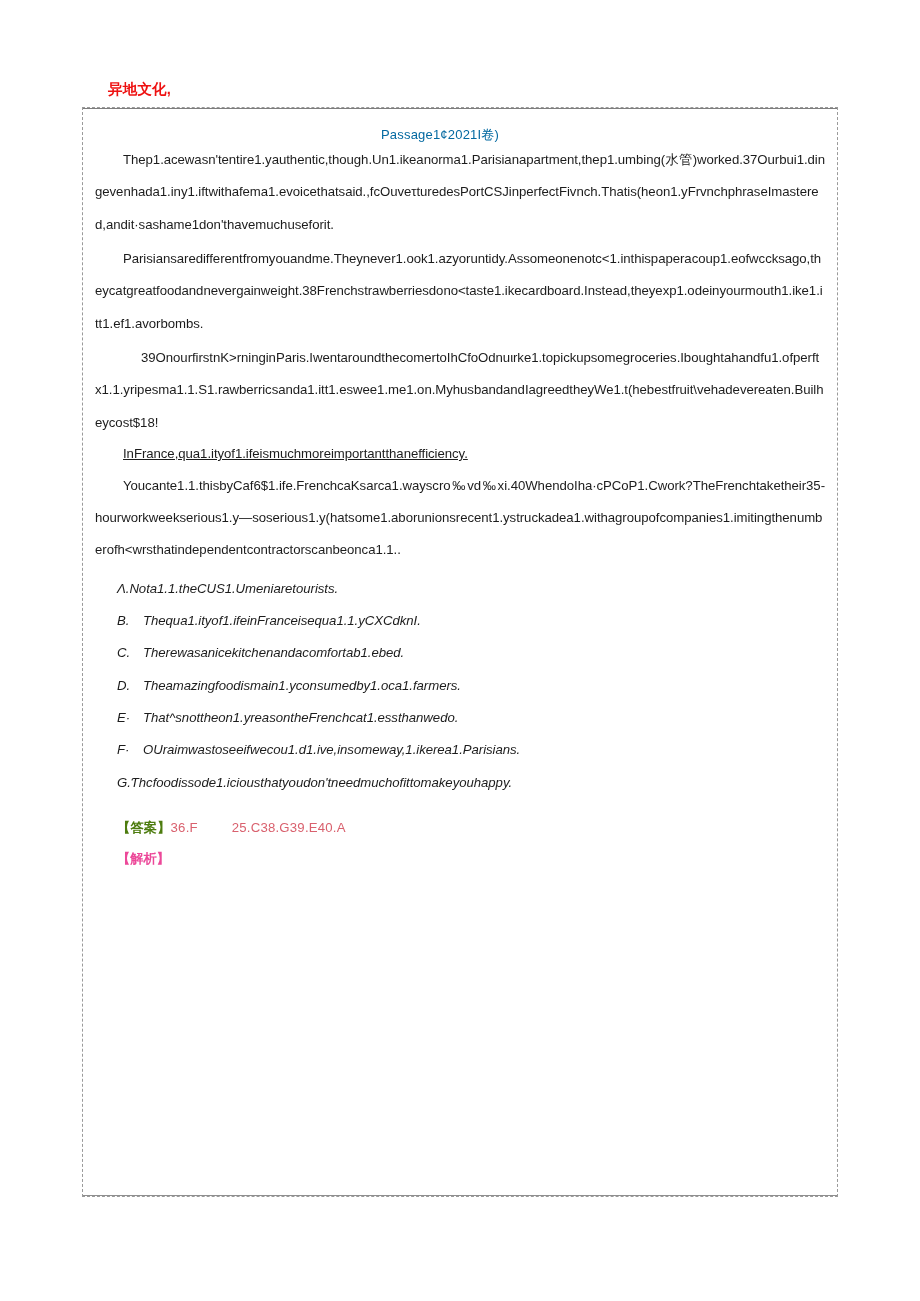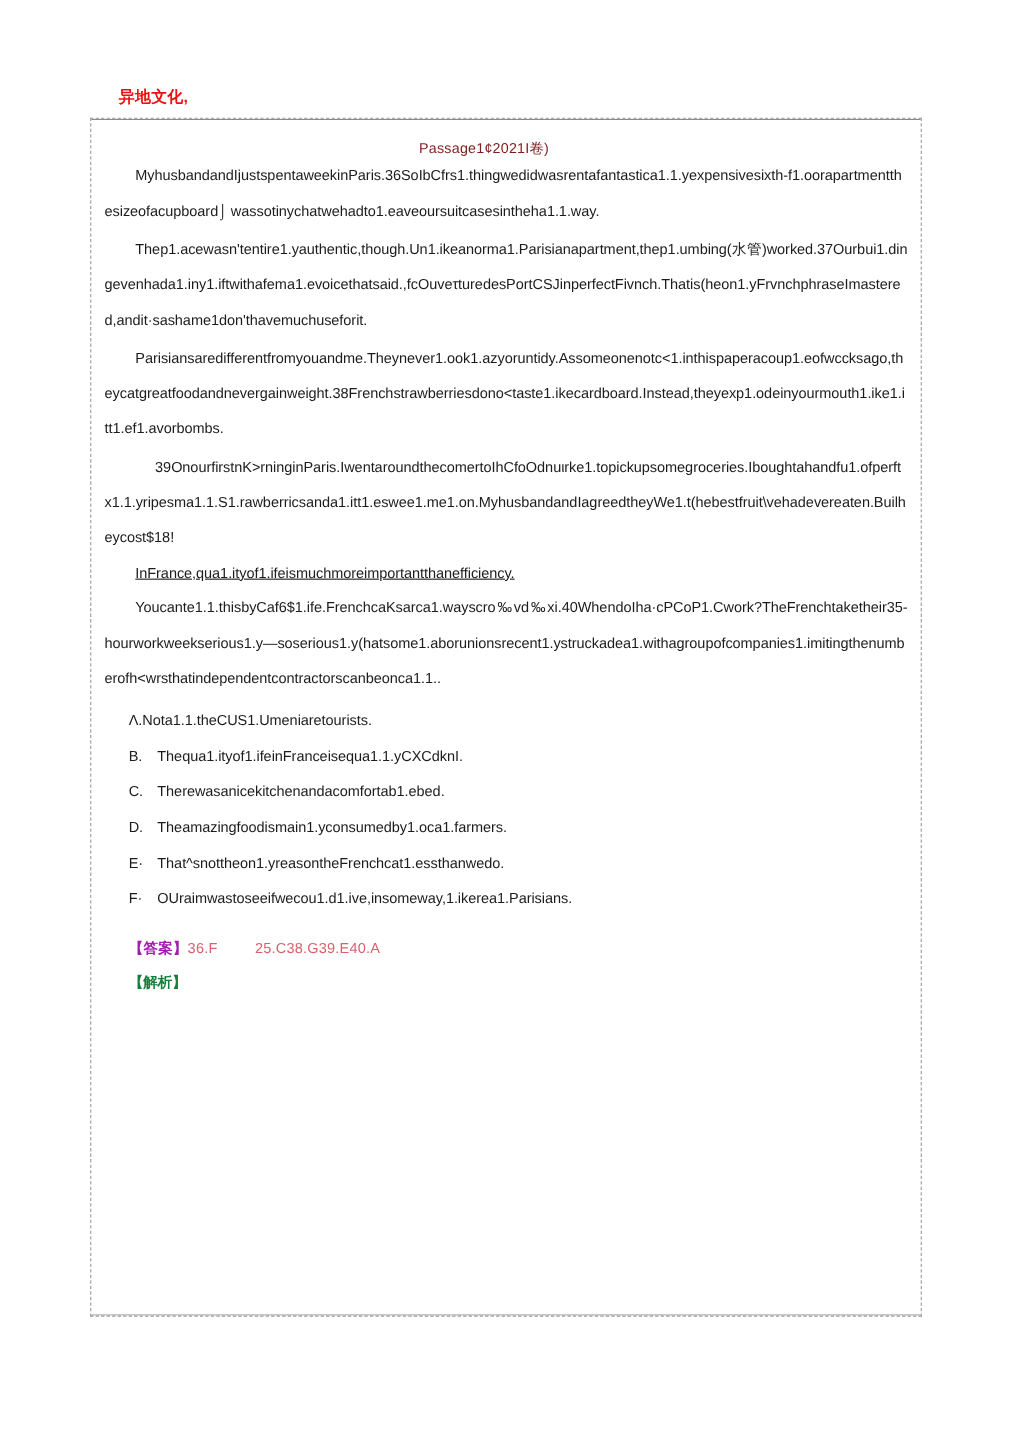--- a/index.html
+++ b/index.html
@@ -61,21 +61,21 @@
   .content-box::after {
     content: "";
     position: absolute;
     left: 0; bottom: 0; right: 0;
     height: 1px;
     background: #8f8f8f;
   }
 
   .passage-title {
     text-align: center;
-    color: #7f1d1d;
+    color: #0369a1;
     font-size: 13px;
     font-weight: 400;
     letter-spacing: 0.2px;
     margin: 8px 0 0 0;
     padding-right: 40px;
   }
 
   .intro {
     color: #e8909a;
     font-size: 13.2px;
@@ -115,20 +115,21 @@
     list-style: none;
   }
   .options li {
     font-size: 13.2px;
     line-height: 2.45;
     color: #1c1c1c;
     margin: 0;
     padding-left: 22px;
     word-break: break-all;
     letter-spacing: -0.05px;
+    font-style: italic;
   }
   .options li .opt-letter {
     display: inline-block;
     min-width: 26px;
   }
   .options li.no-gap .opt-letter {
     min-width: 0;
   }
 
   
@@ -136,48 +137,47 @@
     margin-top: 12px;
   }
   .answer-line {
     color: #d9616e;
     font-size: 13.2px;
     line-height: 2.5;
     padding-left: 22px;
     letter-spacing: 0.2px;
   }
   .answer-line .tag {
-    color: #a21caf;
+    color: #4d7c0f;
     font-weight: 700;
   }
   .answer-line .ans-gap {
     display: inline-block;
     width: 34px;
   }
   .analysis-line {
-    color: #15803d;
+    color: #ec4899;
     font-size: 13.2px;
     font-weight: 700;
     line-height: 2.3;
     padding-left: 22px;
   }
 </style>
 </head>
 <body>
 
 <div class="page">
 
   <div class="doc-heading">异地文化,</div>
 
   <div class="content-box">
 
     <div class="passage-title">Passage1¢2021I卷)</div>
 
 
-    <p class="body-para">MyhusbandandIjustspentaweekinParis.36SoIbCfrs1.thingwedidwasrentafantastica1.1.yexpensivesixth-f1.oorapartmentthesizeofacupboard⌡ wassotinychatwehadto1.eaveoursuitcasesintheha1.1.way.</p>
 
     <p class="body-para">Thep1.acewasn'tentire1.yauthentic,though.Un1.ikeanorma1.Parisianapartment,thep1.umbing(水管)worked.37Ourbui1.dingevenhada1.iny1.iftwithafema1.evoicethatsaid.,fcOuveτturedesPortCSJinperfectFivnch.Thatis(heon1.yFrvnchphraseImastered,andit·sashame1don'thavemuchuseforit.</p>
 
     <p class="body-para">Parisiansaredifferentfromyouandme.Theynever1.ook1.azyoruntidy.Assomeonenotc&lt;1.inthispaperacoup1.eofwccksago,theycatgreatfoodandnevergainweight.38Frenchstrawberriesdono&lt;taste1.ikecardboard.Instead,theyexp1.odeinyourmouth1.ike1.itt1.ef1.avorbombs.</p>
 
     <p class="body-para deep-indent">39OnourfirstnK&gt;rninginParis.IwentaroundthecomertoIhCfoOdnuιrke1.topickupsomegroceries.Iboughtahandfu1.ofperftx1.1.yripesma1.1.S1.rawberricsanda1.itt1.eswee1.me1.on.MyhusbandandIagreedtheyWe1.t(hebestfruit\vehadevereaten.Builheycost$18!</p>
 
     <p class="body-para tight">InFrance,qua1.ityof1.ifeismuchmoreimportantthanefficiency.</p>
 
     <p class="body-para">Youcante1.1.thisbyCaf6$1.ife.FrenchcaKsarca1.wayscro‰vd‰xi.40WhendoIha·cPCoP1.Cwork?TheFrenchtaketheir35-hourworkweekserious1.y—soserious1.y(hatsome1.aborunionsrecent1.ystruckadea1.withagroupofcompanies1.imitingthenumberofh&lt;wrsthatindependentcontractorscanbeonca1.1..</p>
@@ -193,20 +193,23 @@
         <span class="opt-letter">C.</span><span>Therewasanicekitchenandacomfortab1.ebed.</span>
       </li>
       <li>
         <span class="opt-letter">D.</span><span>Theamazingfoodismain1.yconsumedby1.oca1.farmers.</span>
       </li>
       <li>
         <span class="opt-letter">E·</span><span>That^snottheon1.yreasontheFrenchcat1.essthanwedo.</span>
       </li>
       <li>
         <span class="opt-letter">F·</span><span>OUraimwastoseeifwecou1.d1.ive,insomeway,1.ikerea1.Parisians.</span>
+      </li>
+      <li class="no-gap">
+        <span class="opt-letter">G.</span><span>Ƭhcfoodissode1.iciousthatyoudon'tneedmuchofittomakeyouhappy.</span>
       </li>
     </ul>
 
     <div class="answer-block">
       <div class="answer-line">
         <span class="tag">【答案】</span><span>36.F</span><span class="ans-gap"></span><span>25.C38.G39.E40.A</span>
       </div>
       <div class="analysis-line">【解析】</div>
     </div>
 

